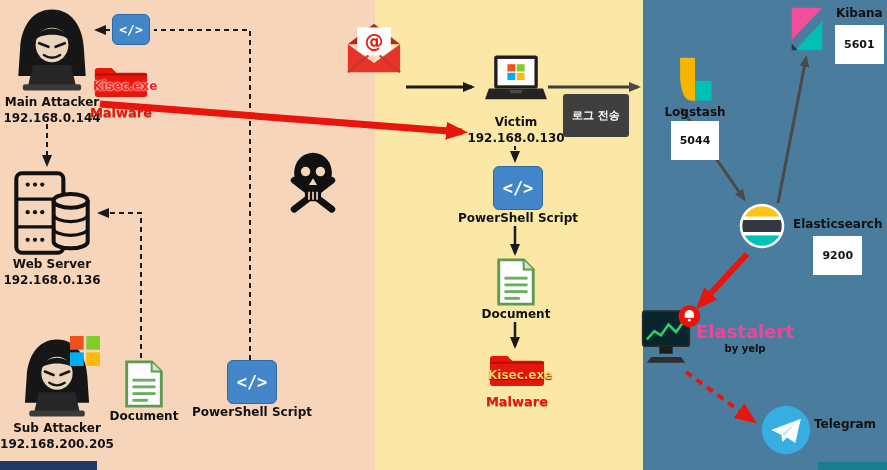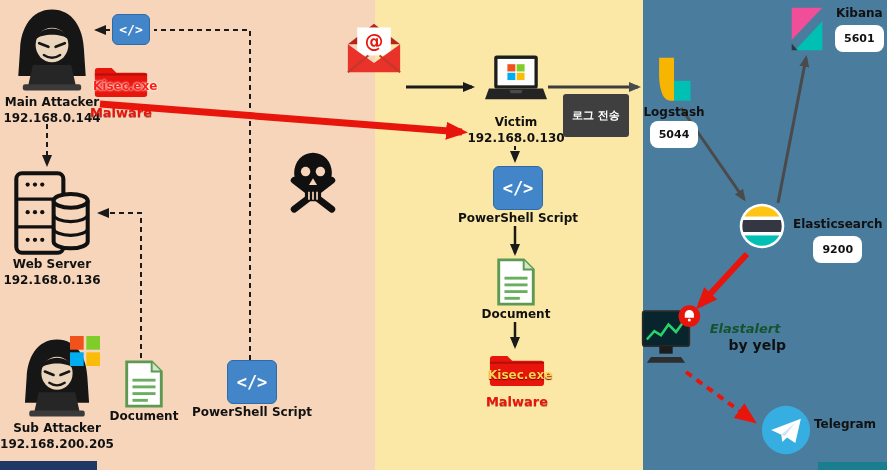--- a/index.html
+++ b/index.html
@@ -5,33 +5,33 @@
   * { margin:0; padding:0; box-sizing:border-box; }
   body { font-family:"DejaVu Sans","Liberation Sans",sans-serif; background:#fff; }
   .canvas { position:relative; width:887px; height:470px; overflow:hidden; }
   .zone { position:absolute; top:0; height:470px; z-index:0; }
   .strip { position:absolute; z-index:3; }
   #edges-svg { position:absolute; left:0; top:0; z-index:1; pointer-events:none; }
   .node { position:absolute; display:flex; flex-direction:column; align-items:center; gap:1px; z-index:2; }
   .node-row { position:absolute; display:flex; align-items:flex-start; gap:7px; z-index:2; }
   .col { display:flex; flex-direction:column; align-items:center; gap:4px; }
   .nlabel { font-size:12px; font-weight:bold; color:#111; white-space:nowrap; line-height:1.25; text-align:center; }
-  .chip { background:#fff; color:#111; font-size:11px; font-weight:bold; border-radius:8px; padding:6px 9px; line-height:15px; }
+  .chip { background:#fff; color:#111; font-size:11px; font-weight:bold; border-radius:0; padding:12px 9px; line-height:15px; }
   .code-icon { position:absolute; background:#4285C9; border:1px solid #2d6aa8; border-radius:6px; display:flex; align-items:center; justify-content:center; color:#fff; font-family:"DejaVu Sans Mono","Liberation Mono",monospace; font-weight:bold; z-index:2; }
   .code-icon.small { width:38px; height:31px; font-size:13px; }
   .code-icon.big { width:50px; height:44px; font-size:17px; }
   .folder-wrap { position:relative; display:inline-block; }
   .folder-text { position:absolute; left:0; right:0; top:56%; transform:translateY(-50%); text-align:left; font-size:12px; font-weight:bold; white-space:nowrap; }
   .kisec-red { color:#FF1E12; text-shadow:0 0 2px #fff, 0 0 3px #fff; }
   .kisec-gold { color:#FFD34D; text-shadow:0 1px 1px #7a0000; }
   .malware-label { font-size:13px; font-weight:bold; color:#E8150D; text-shadow:0 1px 0 rgba(60,0,0,.35); }
   .badge { position:absolute; background:#3F3F3F; color:#fff; font-size:11px; font-weight:bold; padding:14px 9px; border-radius:3px; z-index:2; white-space:nowrap; }
   .caption { position:absolute; font-size:16px; font-weight:bold; color:#111; z-index:2; text-align:center; }
-  .ea-title { font-size:13px; font-weight:bold; color:#14532d; line-height:1.1;font-style:italic; }
-  .ea-sub { font-size:14px; font-weight:bold; color:#111; text-align:right; width:100%; }
+  .ea-title { font-size:18px; font-weight:bold; color:#ec4899; line-height:1.1; }
+  .ea-sub { font-size:10px; font-weight:bold; color:#111; text-align:center; width:100%; }
   .icon { line-height:0; display:block; }
   .win-overlay { position:absolute; right:-4px; top:0; z-index:3; line-height:0; }
   .rel { position:relative; }
 </style>
 </head>
 <body>
 
 <div class="canvas">
 
   <div class="zone" style="left:0;width:375px;background:#F6D5BA"></div>
@@ -249,21 +249,21 @@
       <svg width="58" height="37" viewBox="0 0 60 38">
         <path d="M2 7 a3 3 0 0 1 3-3 h15 l5 5 h30 a3 3 0 0 1 3 3 v20 a3 3 0 0 1 -3 3 H5 a3 3 0 0 1 -3-3 Z" fill="#E8150D"></path>
         <path d="M2 11 h56" stroke="#B50F09" stroke-width="2"></path>
       </svg>
       <span class="folder-text kisec-gold">Kisec.exe</span>
     </span>
     <span class="malware-label">Malware</span>
   </div>
 
 
-  <div class="node" style="left:644px;top:56px;width:60px">
+  <div class="node" style="left:665px;top:56px;width:60px">
     <span class="icon">
       <svg width="50" height="48" viewBox="0 0 60 58">
         <path d="M12 2 H30 V54 H26 C15 54 12 36 12 22 Z" fill="#F8B500"></path>
         <rect x="30" y="30" width="20" height="24" fill="#00BFB3"></rect>
       </svg>
     </span>
     <span class="nlabel">Logstash</span>
     <span class="chip">5044</span>
   </div>
 

